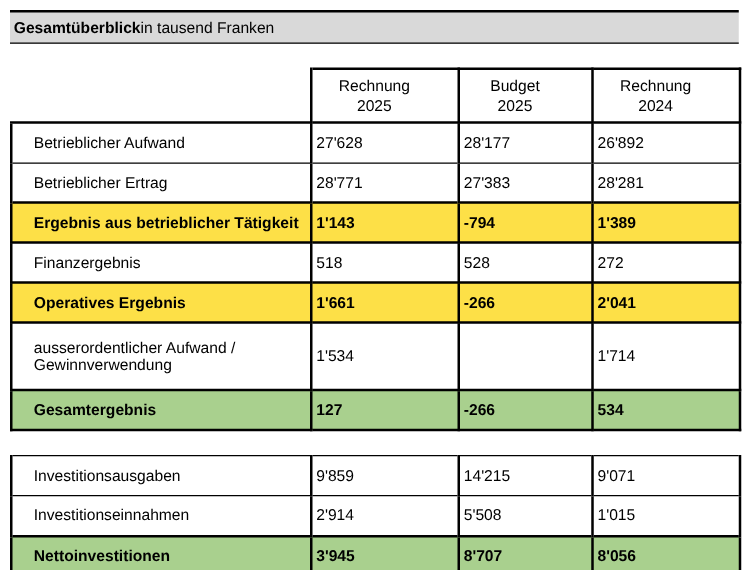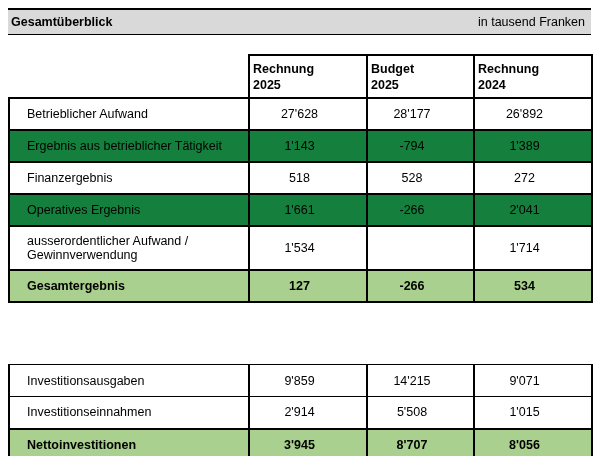--- a/index.html
+++ b/index.html
@@ -21,21 +21,20 @@
       position: absolute;
       left: 8px;
       top: 8px;
       width: 583px;
       height: 27px;
       background: #d9d9d9;
       border-top: 2px solid #000;
       border-bottom: 1.5px solid #000;
       display: flex;
       align-items: center;
-      justify-content: space-between;
       box-sizing: border-box;
       padding: 0 4px 0 3px;
       font-size: 12.5px;
     }
     .title-bar .title { font-weight: bold; }
     .title-bar .unit { font-weight: normal; padding-right: 2px; }
 
     table {
       position: absolute;
       border-collapse: collapse;
@@ -50,43 +49,43 @@
     .main-table { left: 8px; top: 54px; width: 583px; }
     .invest-table { left: 8px; top: 364px; width: 583px; }
 
     col.c-label { width: 240px; }
     col.c-v1 { width: 118px; }
     col.c-v2 { width: 107px; }
     col.c-v3 { width: 118px; }
 
     .head-row th {
       height: 43px;
-      font-weight: bold;
-      text-align: left;
+      font-weight: normal;
+      text-align: center;
       vertical-align: middle;
       line-height: 16px;
       padding-right: 20px;
     }
     .head-row th.empty {
       border: none;
       border-right: 2px solid #000;
       border-bottom: 2px solid #000;
       background: #fff;
     }
     .head-row th span { display: block; }
 
     tr.data-row td {
       height: 32px;
       vertical-align: middle;
     }
-    tr.data-row.tall td { height: 44px; line-height: 14px; margin-top: 16px; }
+    tr.data-row.tall td { height: 54px; line-height: 14px; margin-top: 16px; }
     td.label { text-align: left; padding-left: 17px; }
-    td.num { text-align: center; padding-right: 20px; }
+    td.num { text-align: left; padding-right: 20px; }
 
-    tr.subtotal td { background: #15803d; font-weight: normal; }
+    tr.subtotal td { background: #fde047; font-weight: bold; }
     tr.total td { background: #a9d08e; font-weight: bold; }
     tr.thin td { border-top-width: 1px; border-bottom-width: 1px; }
   </style>
 </head>
 <body>
 
 <div class="page">
 
   <div class="title-bar">
     <span class="title">Gesamtüberblick</span>
@@ -116,20 +115,26 @@
           <span>2024</span>
         </th>
       </tr>
     </thead>
     <tbody>
       <tr class="data-row thin">
         <td class="label">Betrieblicher Aufwand</td>
         <td class="num">27'628</td>
         <td class="num">28'177</td>
         <td class="num">26'892</td>
+      </tr>
+      <tr class="data-row thin">
+        <td class="label">Betrieblicher Ertrag</td>
+        <td class="num">28'771</td>
+        <td class="num">27'383</td>
+        <td class="num">28'281</td>
       </tr>
       <tr class="data-row subtotal">
         <td class="label">Ergebnis aus betrieblicher Tätigkeit</td>
         <td class="num">1'143</td>
         <td class="num">-794</td>
         <td class="num">1'389</td>
       </tr>
       <tr class="data-row">
         <td class="label">Finanzergebnis</td>
         <td class="num">518</td>

